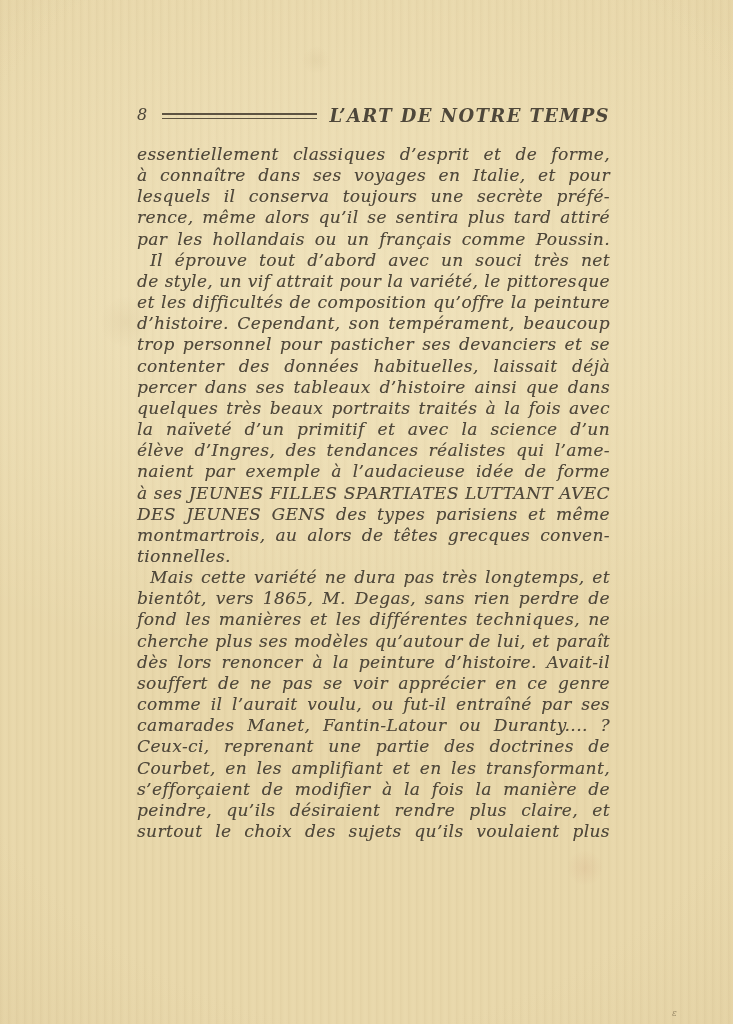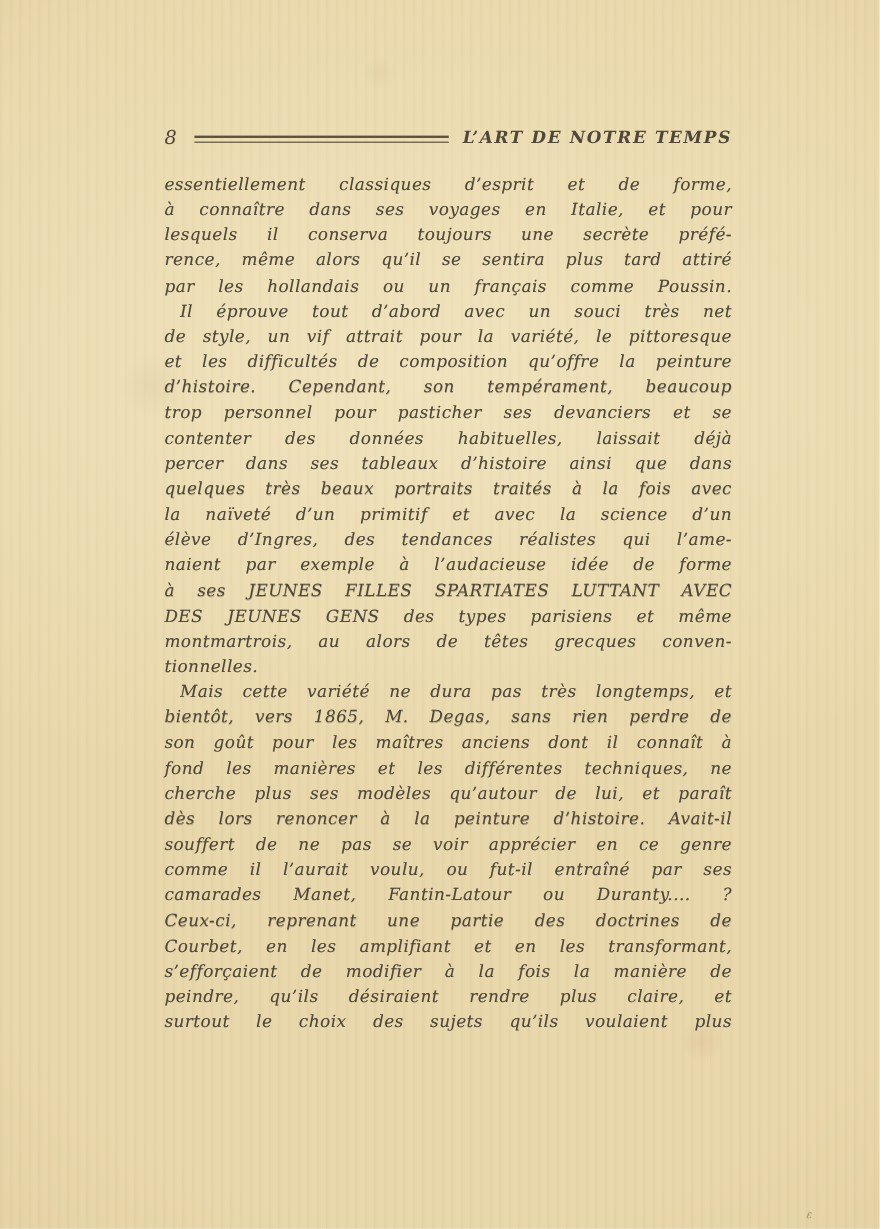--- a/index.html
+++ b/index.html
@@ -47,29 +47,29 @@
     transform: translateY(-1px);
   }
   .rule {
     flex: 1 1 auto;
     height: 6px;
     margin: 2px 12px 0 14px;
     border-top: 2px solid var(--rule);
     border-bottom: 1px solid var(--rule);
   }
   .running-title {
-    font-size: 14px;
+    font-size: 18px;
     font-weight: bold;
     letter-spacing: 1.4px;
     white-space: nowrap;
   }
   .bodytext {
     color: var(--ink);
     font-style: italic;
-    font-size: 14px;
+    font-size: 17px;
     line-height: 21.15px;
     letter-spacing: 0.4px;
     text-shadow: 0.2px 0.2px 0 rgba(70,60,45,0.35);
   }
   .line {
     text-align: justify;
     text-align-last: justify;
     white-space: normal;
   }
   .line.no-just {
@@ -112,21 +112,20 @@
         <div class="line">quelques très beaux portraits traités à la fois avec</div>
         <div class="line">la naïveté d’un primitif et avec la science d’un</div>
         <div class="line">élève d’Ingres, des tendances réalistes qui l’ame-</div>
         <div class="line">naient par exemple à l’audacieuse idée de forme</div>
         <div class="line">à ses JEUNES FILLES SPARTIATES LUTTANT AVEC</div>
         <div class="line">DES JEUNES GENS des types parisiens et même</div>
         <div class="line">montmartrois, au alors de têtes grecques conven-</div>
         <div class="line no-just">tionnelles.</div>
         <div class="line indent">Mais cette variété ne dura pas très longtemps, et</div>
         <div class="line">bientôt, vers 1865, M. Degas, sans rien perdre de</div>
-        <div class="line">son goût pour les maîtres anciens dont il connaît à</div>
         <div class="line">fond les manières et les différentes techniques, ne</div>
         <div class="line">cherche plus ses modèles qu’autour de lui, et paraît</div>
         <div class="line">dès lors renoncer à la peinture d’histoire. Avait-il</div>
         <div class="line">souffert de ne pas se voir apprécier en ce genre</div>
         <div class="line">comme il l’aurait voulu, ou fut-il entraîné par ses</div>
         <div class="line">camarades Manet, Fantin-Latour ou Duranty.... ?</div>
         <div class="line">Ceux-ci, reprenant une partie des doctrines de</div>
         <div class="line">Courbet, en les amplifiant et en les transformant,</div>
         <div class="line">s’efforçaient de modifier à la fois la manière de</div>
         <div class="line">peindre, qu’ils désiraient rendre plus claire, et</div>

